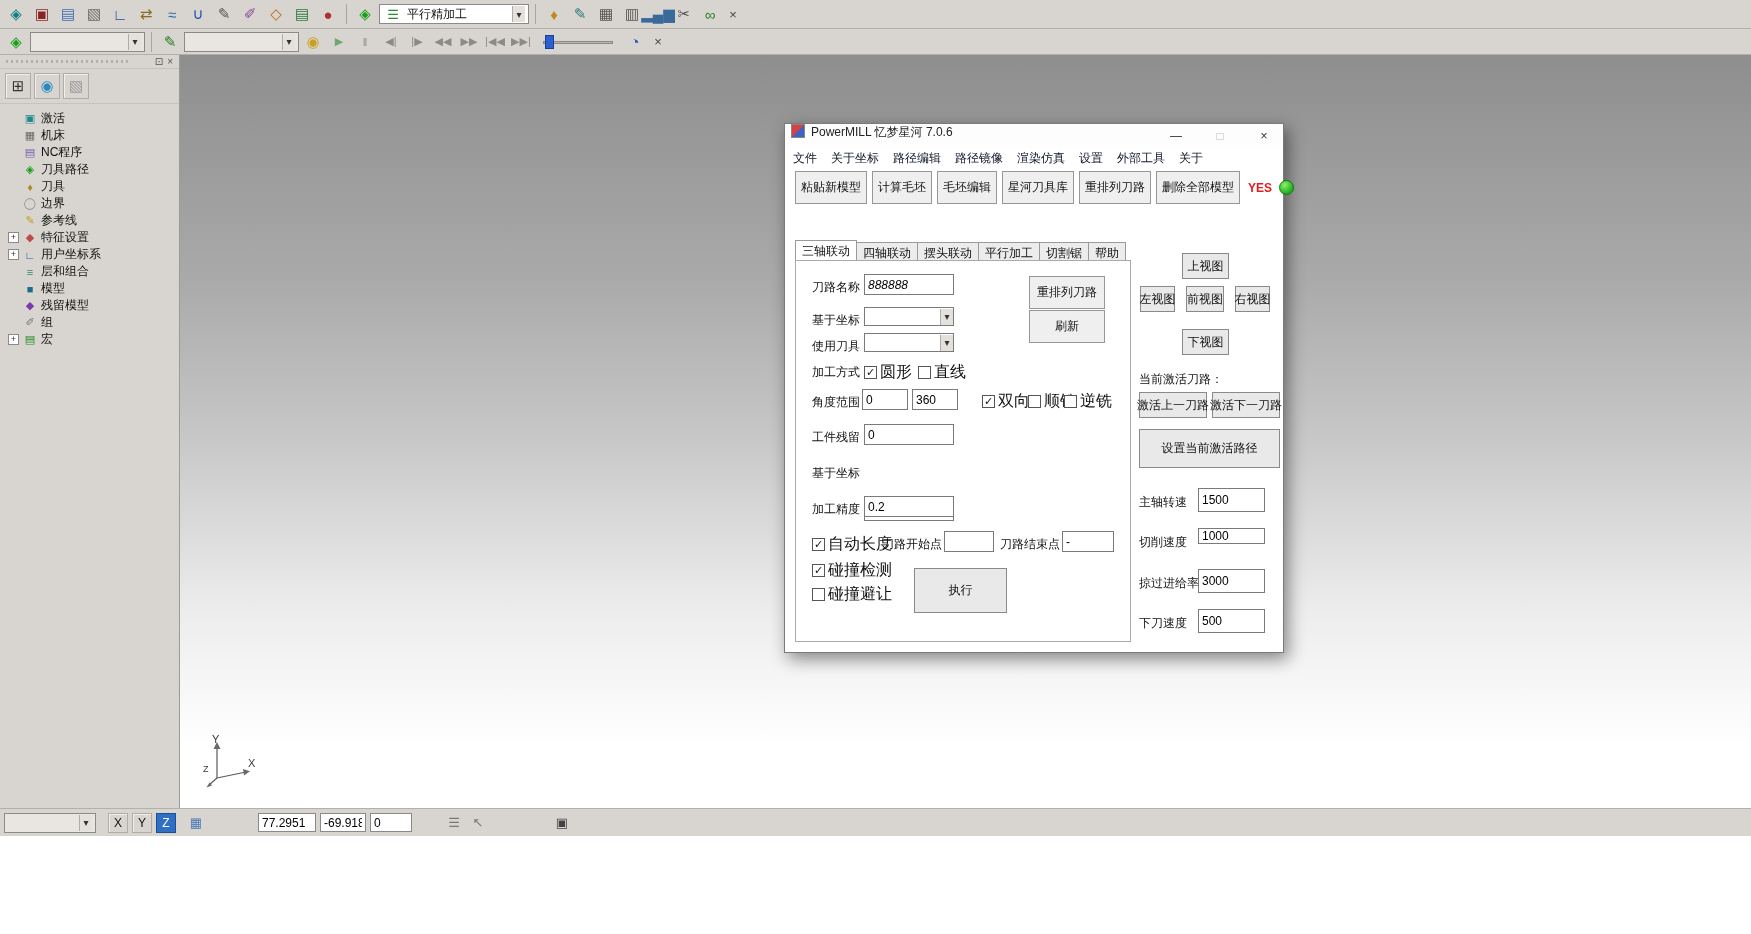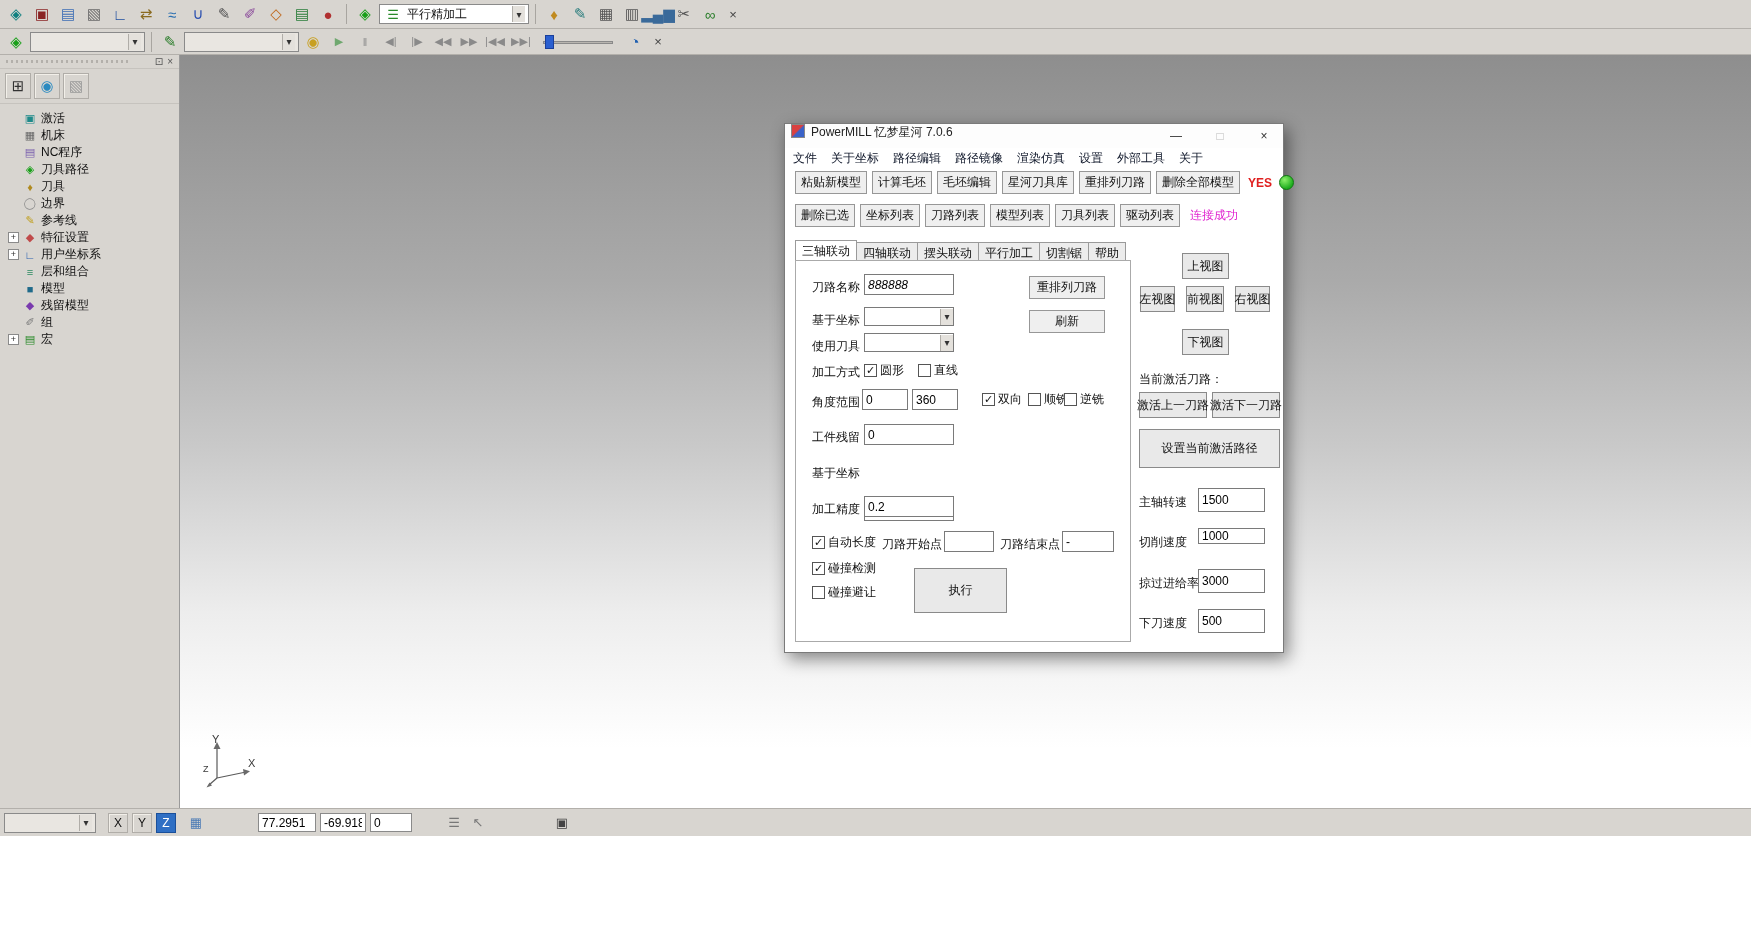--- a/index.html
+++ b/index.html
@@ -45,38 +45,38 @@
 
   
   .dialog{position:absolute;left:784px;top:123px;width:500px;height:530px;background:#fff;border:1px solid #7a7a7a;box-shadow:4px 6px 16px rgba(0,0,0,.45);z-index:10}
   .dlg-title{height:24px;display:flex;align-items:flex-start;padding-left:6px;gap:6px;background:#fdfdfd}
   .dlg-ico{width:14px;height:14px;background:linear-gradient(135deg,#d94040 0%,#d94040 45%,#3a62c8 55%,#3a62c8 100%);border:1px solid #888}
   .dlg-title-text{font-size:12px;color:#222;flex:1;white-space:nowrap}
   .dlg-ctl{width:38px;height:24px;display:flex;align-items:center;justify-content:center;font-size:12px;color:#333;cursor:default}
   .dlg-ctl.dim{color:#bbb}
   .dlg-menu{height:21px;display:flex;align-items:center;padding-left:8px;gap:14px}
   .menu-item{font-size:12px;color:#0f172a;cursor:default}
-  .btn{height:23px;padding:0 5px;background:#efefef;border:1px solid #979797;display:inline-flex;align-items:center;justify-content:center;font-size:12px;white-space:nowrap;cursor:default}
+  .btn{height:33px;padding:0 5px;background:#efefef;border:1px solid #979797;display:inline-flex;align-items:center;justify-content:center;font-size:12px;white-space:nowrap;cursor:default}
   .r1{position:absolute;top:47px;left:10px;display:flex;gap:5px;align-items:center}
   .r2{position:absolute;top:80px;left:10px;display:flex;gap:5px;align-items:center}
   .yes{color:#e02020;font-weight:bold;font-size:12px;margin-left:3px}
   .led{width:15px;height:15px;border-radius:50%;background:radial-gradient(circle at 35% 30%,#8cf06a,#1fae1f 70%);border:1px solid #0d7a0d;margin-left:2px}
   .conn{color:#e020d0;font-size:12px;margin-left:5px;white-space:nowrap}
   .tabs{position:absolute;top:118px;left:10px;display:flex;z-index:2}
   .tab{height:18px;padding:2px 6px 0;border:1px solid #9a9a9a;border-bottom:none;background:#ececec;margin-right:-1px;font-size:12px;cursor:default}
   .tab.active{background:#fff;height:20px;margin-top:-2px;position:relative;z-index:3}
   .tabpanel{position:absolute;top:136px;left:10px;width:336px;height:382px;border:1px solid #aaa;background:#fff}
   .f-label{position:absolute;font-size:12px;white-space:nowrap}
   .txt{position:absolute;height:21px;border:1px solid #7a7a7a;background:#fff;font-size:12px;padding:0 3px;font-family:inherit}
   .combo{position:absolute;height:19px;border:1px solid #7a7a7a;background:#fff;display:flex;align-items:center}
   .combo .combo-fill{flex:1}
   .cbwrap{position:absolute;display:flex;align-items:center;gap:3px}
   .cb{width:13px;height:13px;min-width:13px;border:1px solid #555;background:#fff;display:flex;align-items:center;justify-content:center}
   .cb.checked::after{content:"✓";font-size:11px;line-height:1;color:#111}
-  .cb-label{font-size:12px;white-space:nowrap}
+  .cb-label{font-size:16px;white-space:nowrap}
   .exec{position:absolute;left:118px;top:307px;width:93px;height:45px;background:#e9e9e9;border:1px solid #8a8a8a;display:flex;align-items:center;justify-content:center;font-size:12px}
   .bigbtn{position:absolute;background:#e9e9e9;border:1px solid #8a8a8a;display:flex;align-items:center;justify-content:center;font-size:12px;white-space:nowrap}
 
   
   #statusbar{position:absolute;left:0;top:808px;width:100%;height:28px;background:#d8d5d0;border-top:1px solid #b3b0ab;display:flex;align-items:center;padding:0 4px;gap:4px}
   .axisbtn{width:20px;height:20px;display:flex;align-items:center;justify-content:center;font-size:12px;background:#d8d5d0;border:1px solid #b0ada8;box-shadow:inset 1px 1px 0 #f2efe9;cursor:default}
   .axisbtn.active{background:#2f6fc4;color:#fff;border-color:#1a4f9a;box-shadow:none}
   .coordbox{height:19px;border:1px solid #8a8a8a;background:#fff;font-size:12px;padding:0 3px;font-family:inherit}
   .sico{display:flex;align-items:center;justify-content:center;width:20px;height:20px;font-size:13px}
 </style>
@@ -290,29 +290,20 @@
     <div class="r1">
       <span class="btn">粘贴新模型</span>
       <span class="btn">计算毛坯</span>
       <span class="btn">毛坯编辑</span>
       <span class="btn">星河刀具库</span>
       <span class="btn">重排列刀路</span>
       <span class="btn">删除全部模型</span>
       <span class="yes">YES</span>
       <span class="led"></span>
     </div>
-    <div class="r2">
-      <span class="btn">删除已选</span>
-      <span class="btn">坐标列表</span>
-      <span class="btn">刀路列表</span>
-      <span class="btn">模型列表</span>
-      <span class="btn">刀具列表</span>
-      <span class="btn">驱动列表</span>
-      <span class="conn">连接成功</span>
-    </div>
 
     <div class="tabs">
       <span class="tab active">三轴联动</span>
       <span class="tab">四轴联动</span>
       <span class="tab">摆头联动</span>
       <span class="tab">平行加工</span>
       <span class="tab">切割锯</span>
       <span class="tab">帮助</span>
     </div>
 

